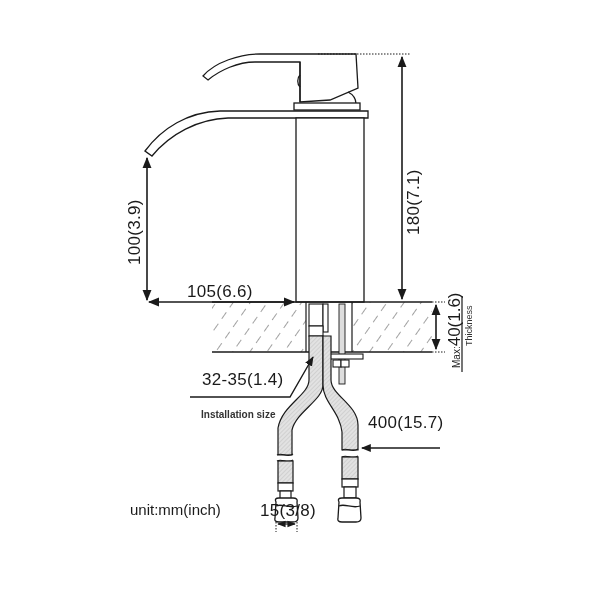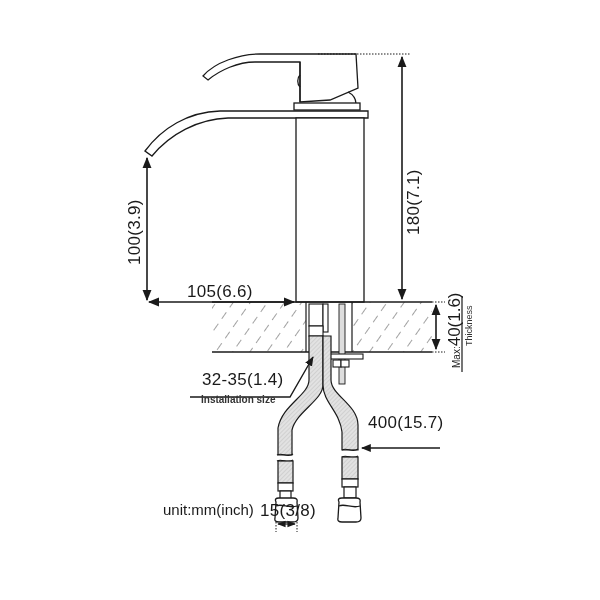--- a/index.html
+++ b/index.html
@@ -113,19 +113,19 @@
 <div class="lbl dim vert" style="left:126px; top:265px;">100(3.9)</div>
 <div class="lbl dim" style="left:187px; top:283px;">105(6.6)</div>
 
 <div class="lbl vert" style="left:446px; top:368px; display:flex; align-items:baseline;">
   <span style="font-size:10px;">Max:</span>
   <span style="font-size:17px;">40(1.6)</span>
 </div>
 <div class="lbl small vert" style="left:465px; top:346px; font-weight:normal; font-size:9px;">Thickness</div>
 
 <div class="lbl dim" style="left:202px; top:371px;">32-35(1.4)</div>
-<div class="lbl small" style="left:201px; top:395px;text-align:right;">Installation size</div>
+<div class="lbl small" style="left:201px; top:410px;text-align:right;">Installation size</div>
 
 <div class="lbl dim" style="left:368px; top:414px;">400(15.7)</div>
 
-<div class="lbl" style="left:163px; top:502px; font-size:15px;">unit:mm(inch)</div>
+<div class="lbl" style="left:130px; top:502px; font-size:15px;">unit:mm(inch)</div>
 
 <div class="lbl dim" style="left:260px; top:502px;">15(3/8)</div>
 
 </body></html>

